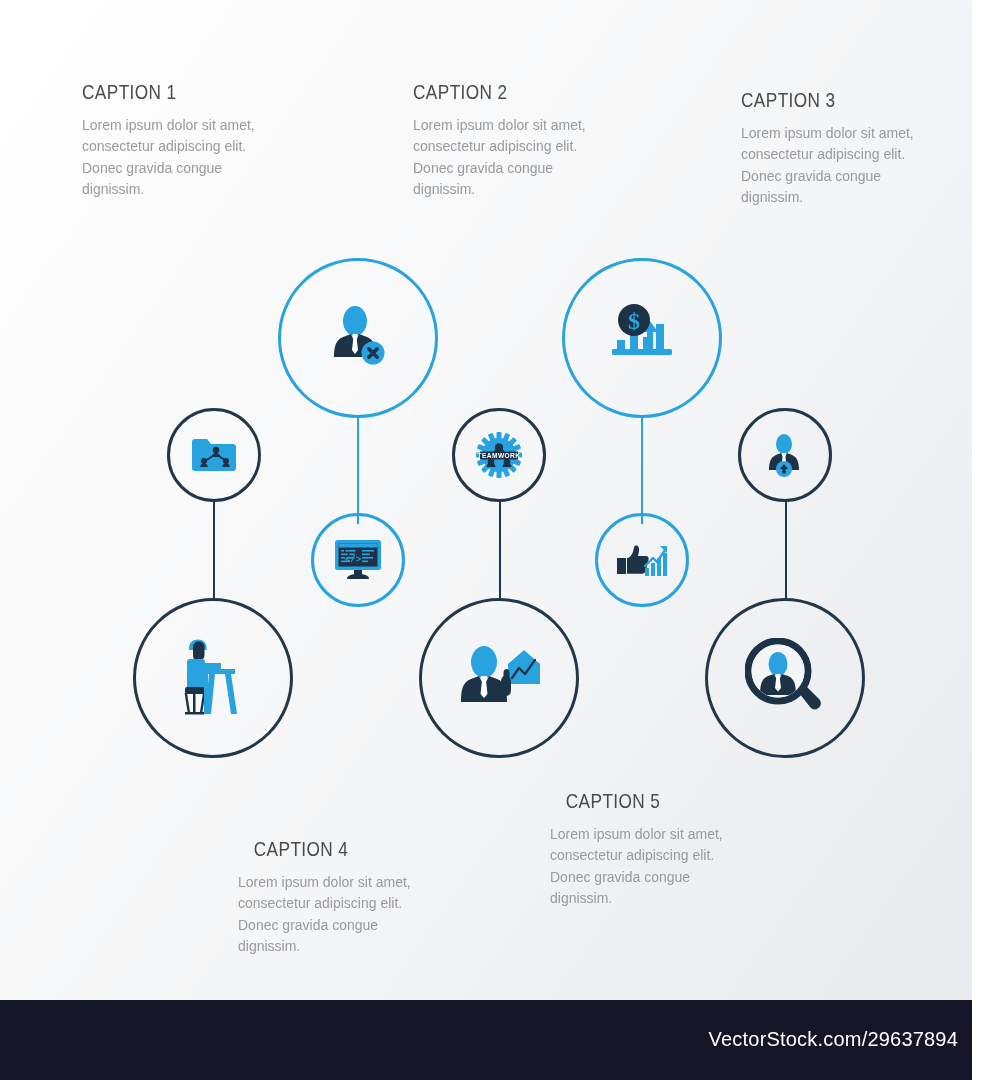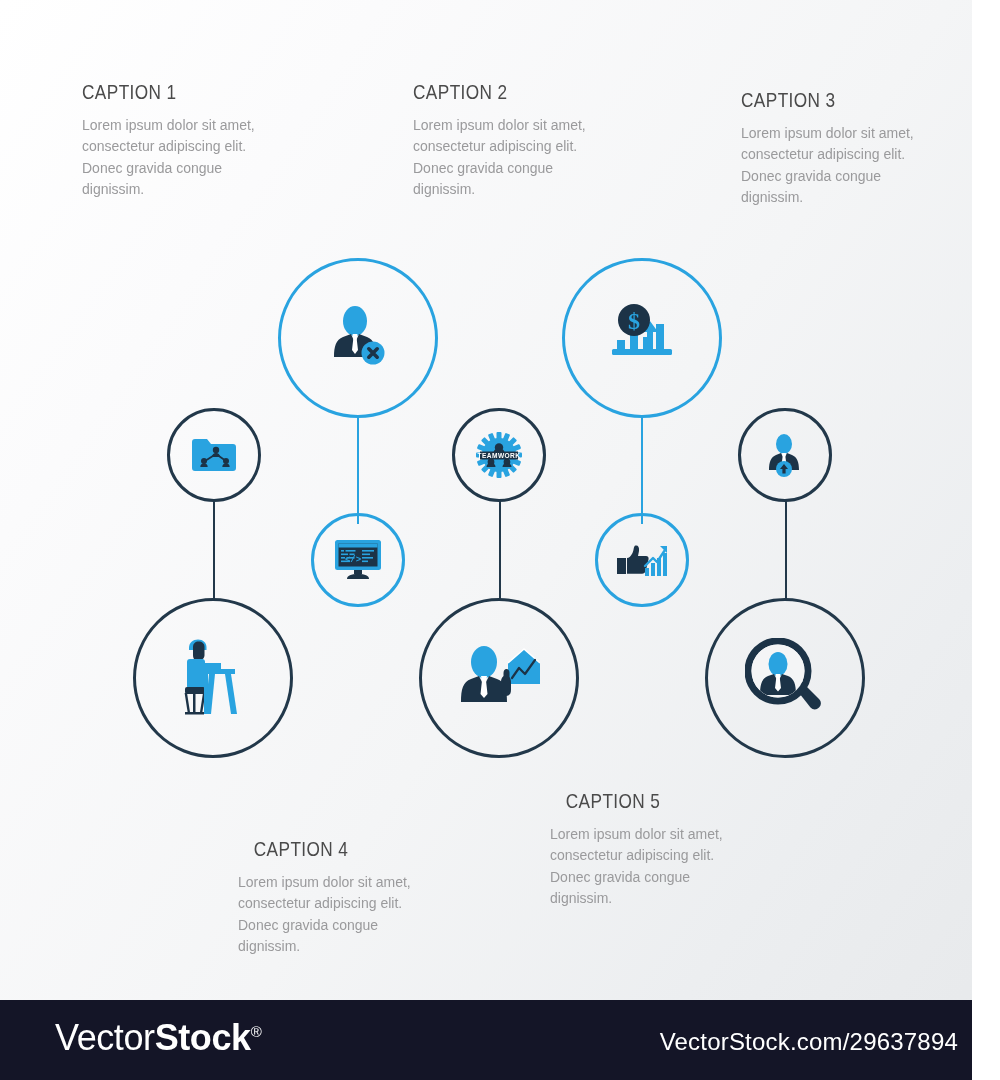--- a/index.html
+++ b/index.html
@@ -61,21 +61,21 @@
   #wordmark{
     position:absolute;left:55px;top:17px;
     font-size:36px;color:#ffffff;letter-spacing:-.4px;
     white-space:nowrap;
   }
   #wordmark .thin{font-weight:300;}
   #wordmark .bold{font-weight:700;}
   #wordmark .reg{font-size:15px;vertical-align:super;font-weight:400;}
   #footer-url{
     position:absolute;right:42px;top:28px;
-    font-size:24px;color:#ffffff;letter-spacing:.2px;white-space:nowrap;
+    font-size:20px;color:#ffffff;letter-spacing:.2px;white-space:nowrap;
   }
 </style>
 </head>
 <body>
 
 <div id="stage">
 
   <div class="caption" style="left:82px;top:80px;">
     <div class="cap-title">CAPTION 1</div>
     <div class="cap-body">Lorem ipsum dolor sit amet, consectetur adipiscing elit. Donec gravida congue dignissim.</div>
@@ -294,19 +294,16 @@
             <ellipse cx="33" cy="26" rx="9.5" ry="12" fill="#29a3e0"></ellipse>
             <path d="M23 38 L29 36 L33 44 L37 36 L43 38 C49 40.5 51 46 51 57 L15 57 C15 46 17 40.5 23 38 Z" fill="#1c3347"></path>
             <path d="M30.5 36 L35.5 36 L34.7 39.5 L36 50 L33 53.5 L30 50 L31.3 39.5 Z" fill="#ffffff"></path>
           </g>
         </g>
       </svg>
     </span>
   </div>
 
   <div id="footer">
-    <div id="wordmark">
-      <span class="thin">Vector</span><span class="bold">Stock</span><span class="reg">®</span>
-    </div>
     <div id="footer-url">VectorStock.com/29637894</div>
   </div>
 
 </div>
 
 </body></html>

